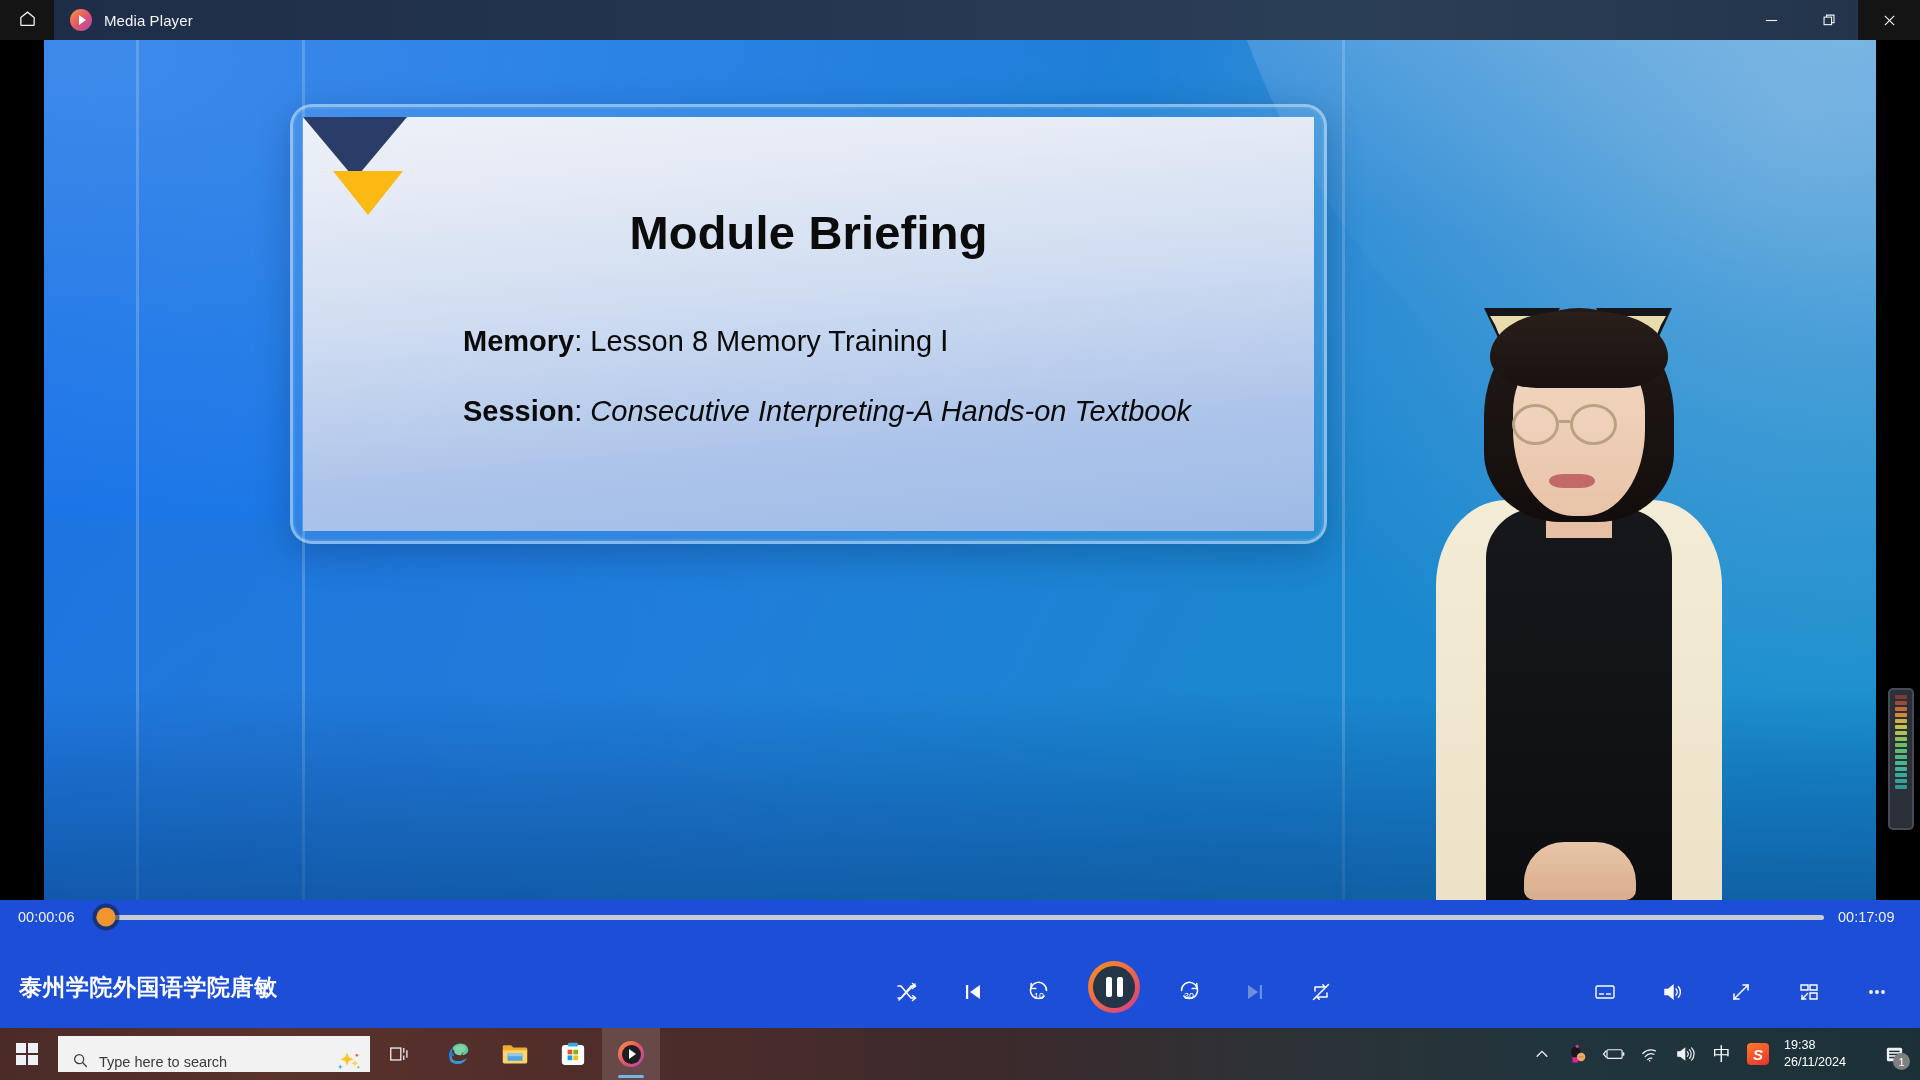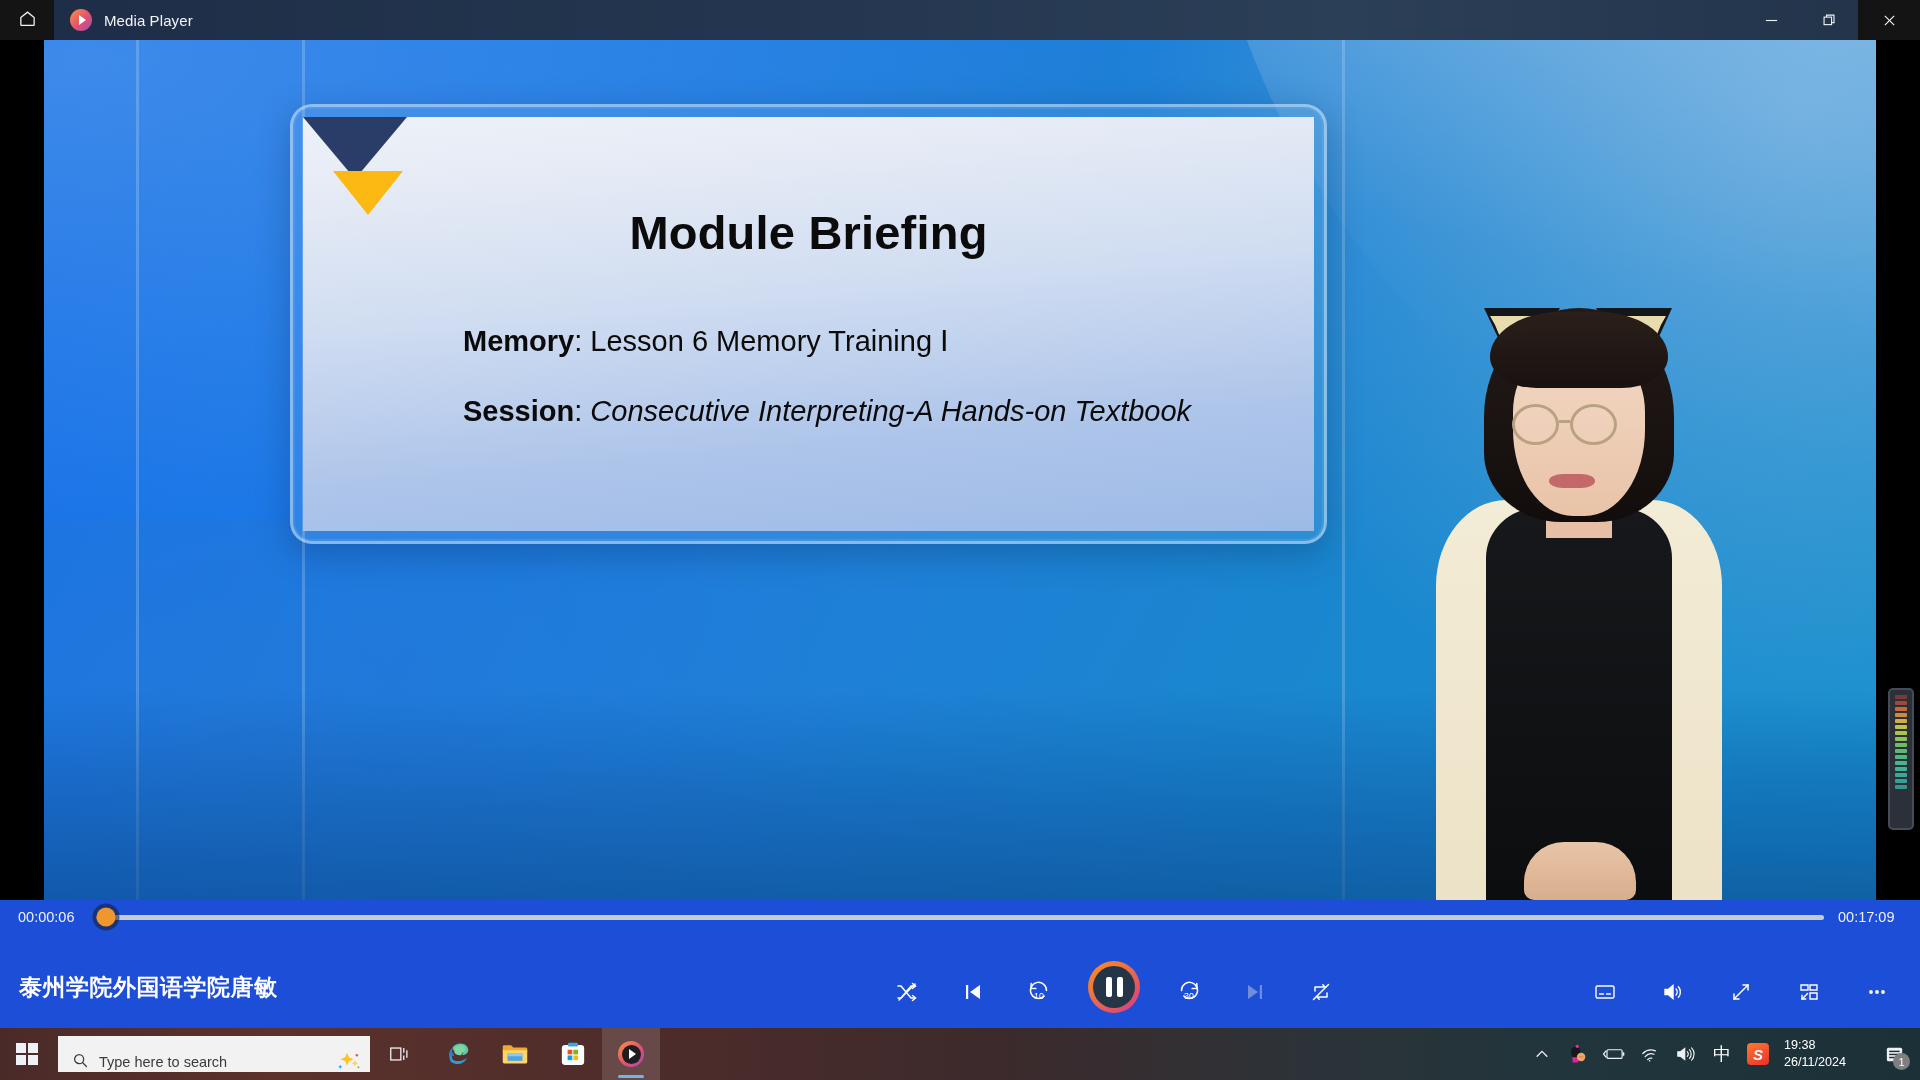--- a/index.html
+++ b/index.html
@@ -324,21 +324,21 @@
       <div class="bg-vline" style="left:1298px;"></div>
       <div class="bg-band"></div>
 
       <div class="slideframe">
         <div class="slide">
           <div class="tri-navy"></div>
           <div class="tri-gold"></div>
           <div class="slide-title">Module Briefing</div>
           <div class="slide-lines">
             <div class="sline">
-              <b>Memory</b><span>: </span><span>Lesson 6 Memory Training  Ⅰ</span>
+              <b>Memory</b><span>: </span><span>Lesson 8 Memory Training  Ⅰ</span>
             </div>
             <div class="sline">
               <b>Session</b><span>: </span><i>Consecutive Interpreting-A Hands-on Textbook</i>
             </div>
           </div>
         </div>
       </div>
 
       <div class="presenter">
         <div class="p-body"></div>

